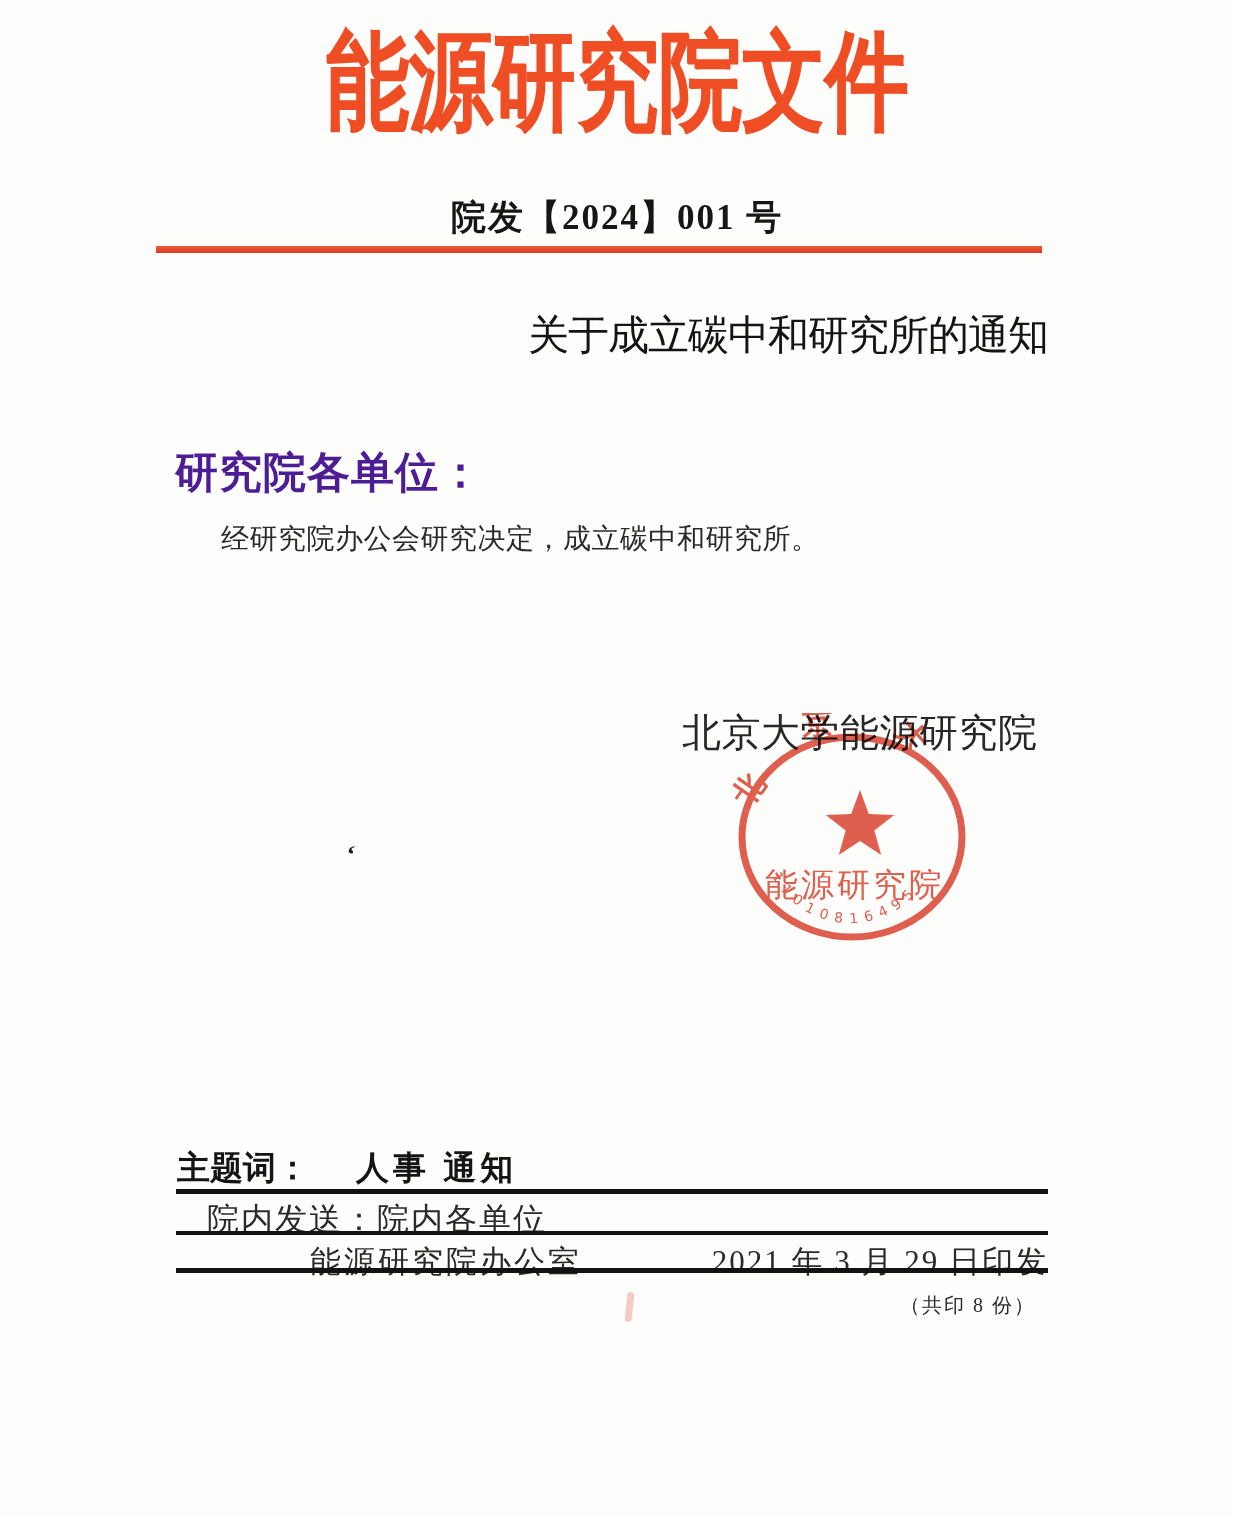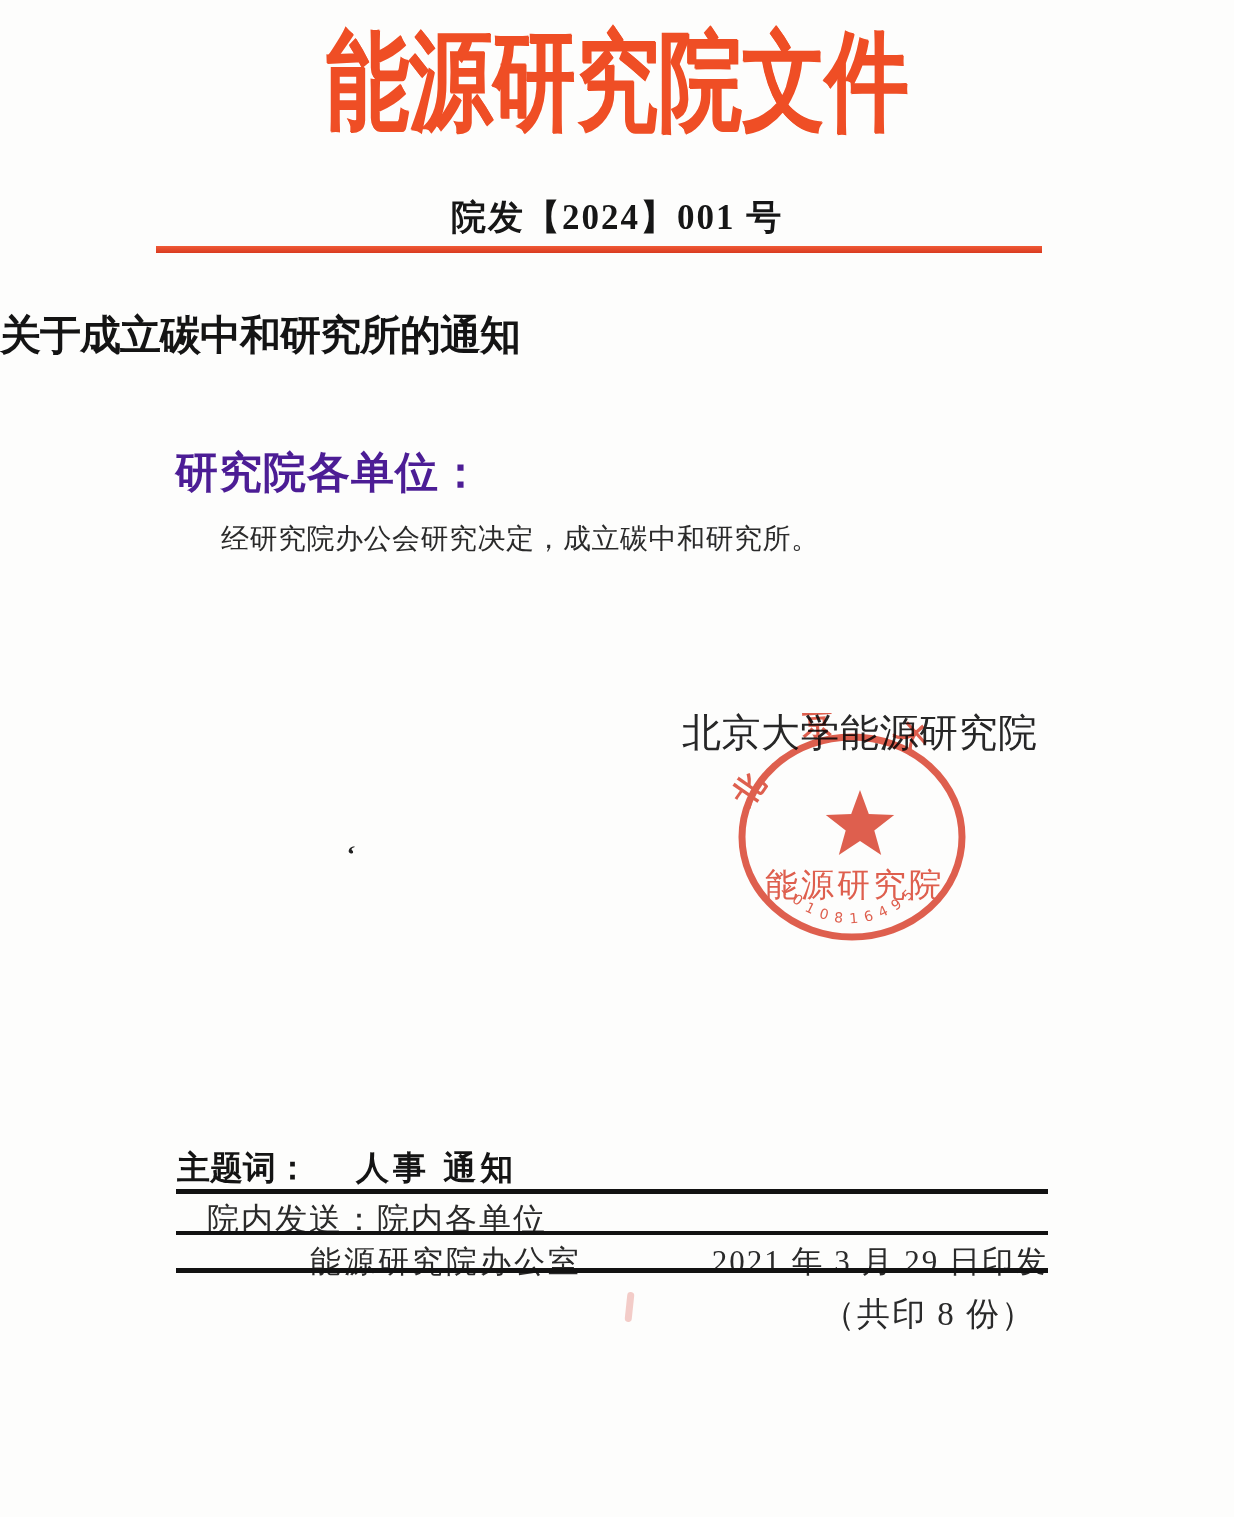--- a/index.html
+++ b/index.html
@@ -41,23 +41,23 @@
   }
 
   .red-rule{
     top:246px;left:156px;width:886px;height:7px;
     background:linear-gradient(#f05a36,#d93a20);
   }
 
   
   .doc-title{
     top:308px;left:0;width:1048px;
-    text-align:left;
+    text-align:right;
     font-family:"Liberation Sans","DejaVu Sans",sans-serif;
-    font-size:41px;font-weight:bold;
+    font-size:41px;font-weight:normal;
     letter-spacing:-1px;
     color:#141414;
   }
 
   
   .salutation{
     top:444px;left:175px;
     font-family:"Liberation Sans","DejaVu Sans",sans-serif;
     font-size:43px;font-weight:bold;
     letter-spacing:1px;color:#4c1d95;
@@ -131,21 +131,21 @@
   }
   .print-date{
     top:1241px;left:0;width:1048px;
     text-align:right;
     font-size:31px;letter-spacing:2px;color:#2a2a2a;
     white-space:nowrap;
   }
   .copies{
     top:1292px;left:0;width:1036px;
     text-align:right;
-    font-size:33px;letter-spacing:2px;color:#2a2a2a;
+    font-size:20px;letter-spacing:2px;color:#2a2a2a;
     white-space:nowrap;
   }
 </style>
 </head>
 <body>
 
 <div class="abs masthead">
   <span class="masthead-inner">能源研究院文件</span>
 </div>
 

